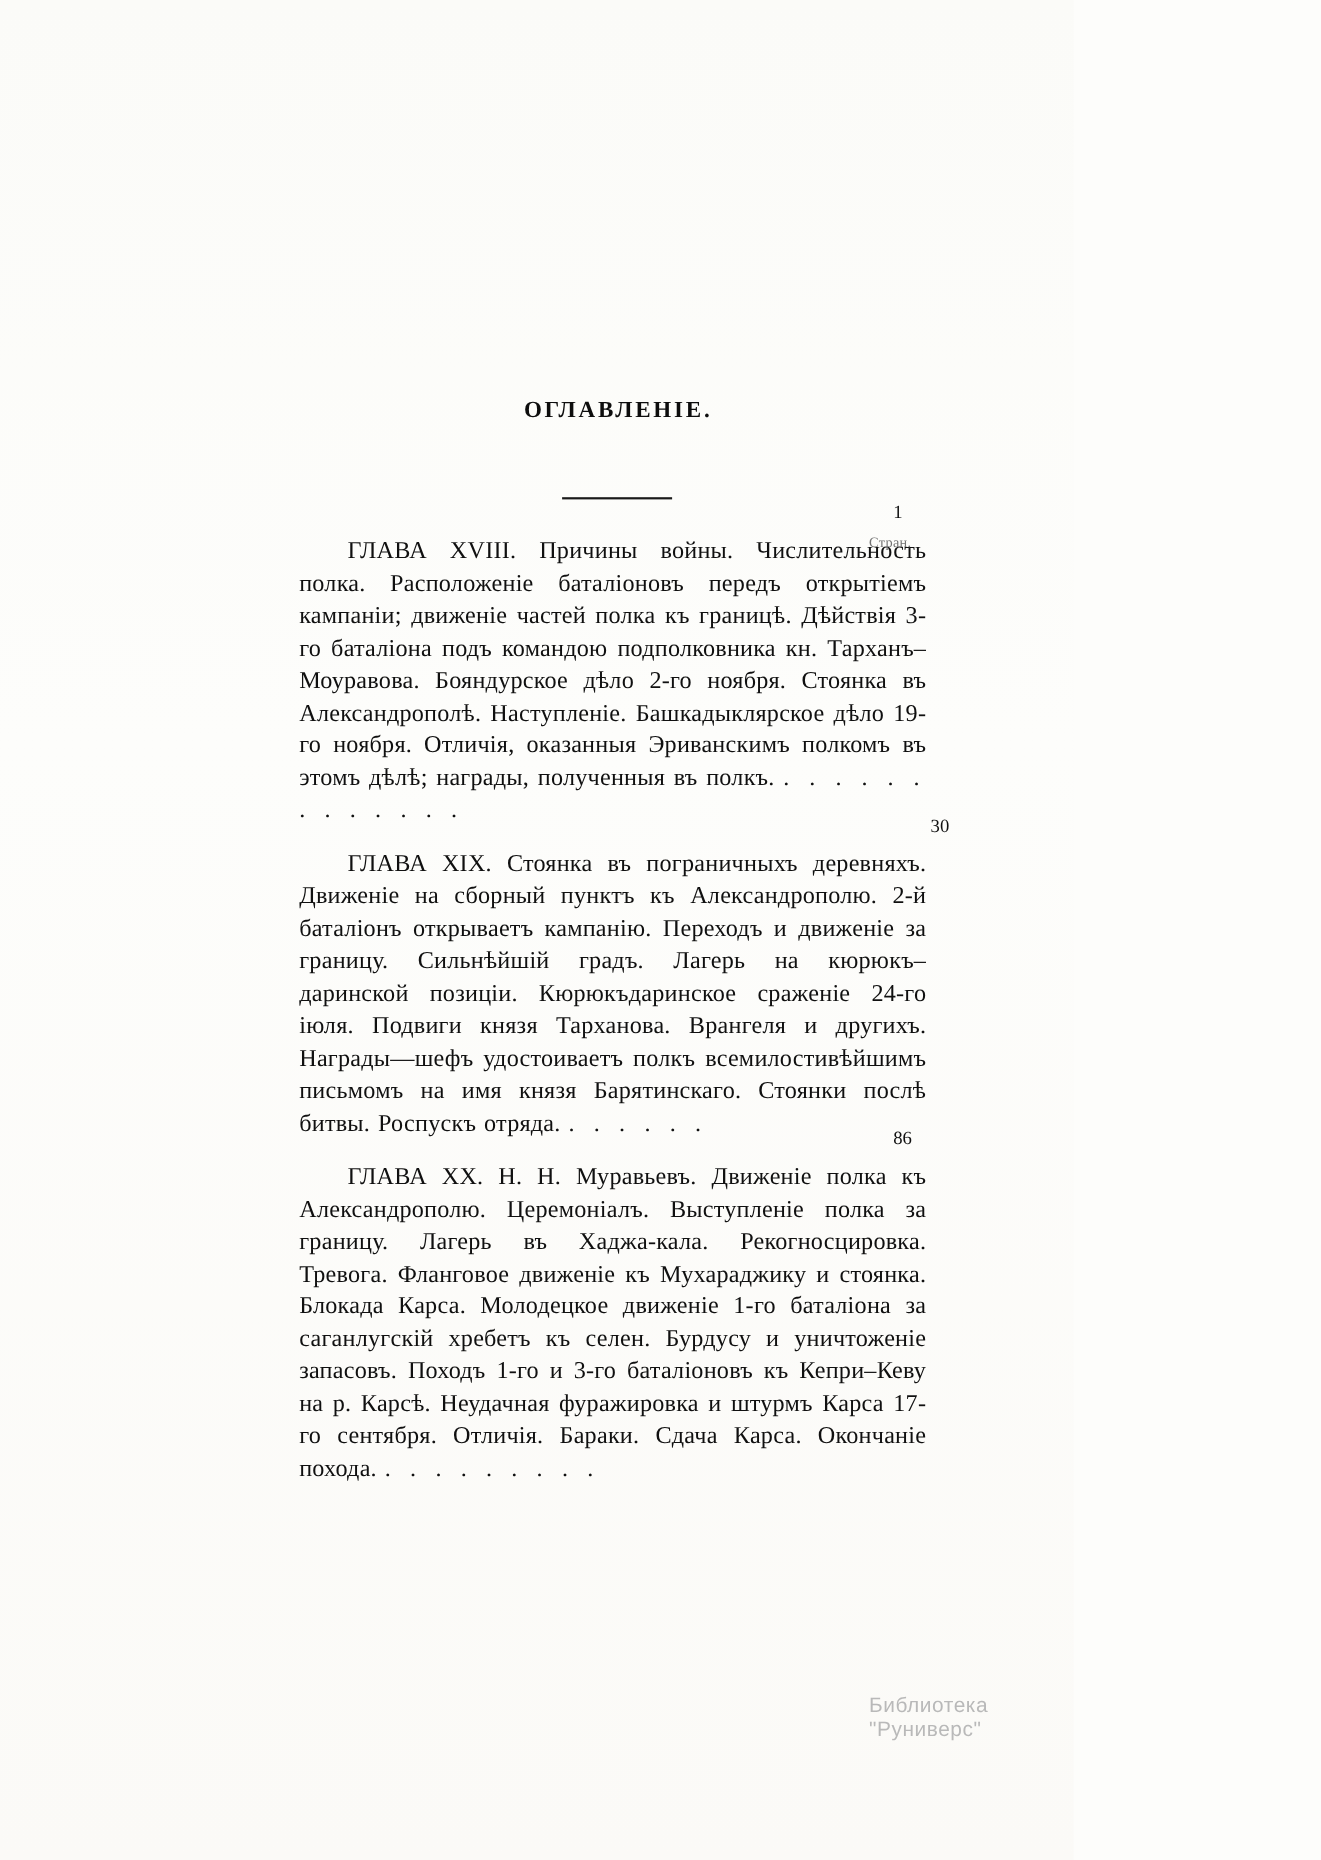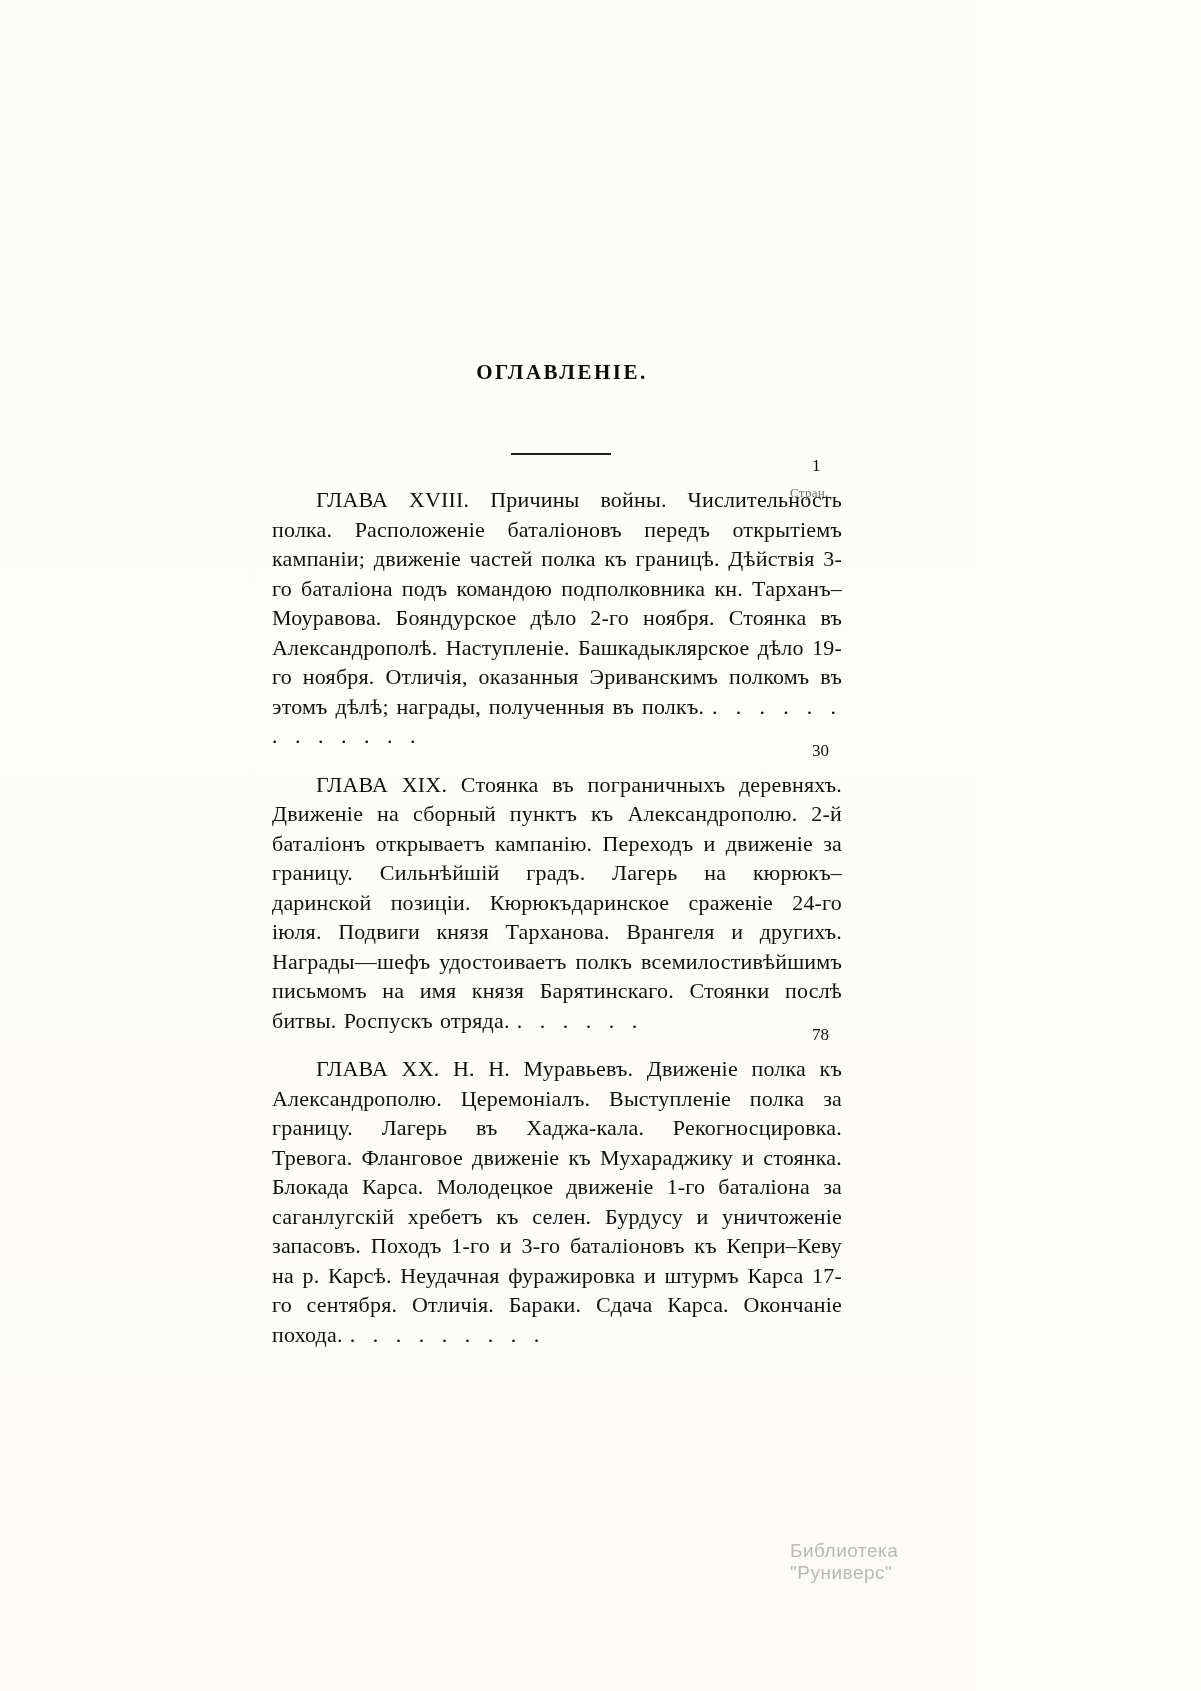--- a/index.html
+++ b/index.html
@@ -117,26 +117,26 @@
       <span class="rule"></span>
     </div>
 
     <div class="entry" style="margin-top:26px;">
       <div class="entry-text"><span class="indent"></span><span>ГЛАВА XVIII. Причины войны. Числительность полка. Расположеніе баталіоновъ передъ открытіемъ кампаніи; движеніе частей полка къ границѣ. Дѣйствія 3-го баталіона подъ командою подполковника кн. Тарханъ–Моуравова. Бояндурское дѣло 2-го ноября. Стоянка въ Александрополѣ. Наступленіе. Башкадыклярское дѣло 19-го ноября. Отличія, оказанныя Эриванскимъ полкомъ въ этомъ дѣлѣ; награды, полученныя въ полкъ.</span> <span class="dots">. . . . . . . . . . . . .</span></div>
       <div class="pagenum" style="top:-29px;">1</div>
     </div>
 
     <div class="entry">
       <div class="entry-text"><span class="indent"></span><span>ГЛАВА XIX. Стоянка въ пограничныхъ деревняхъ. Движеніе на сборный пунктъ къ Александрополю. 2-й баталіонъ открываетъ кампанію. Переходъ и движеніе за границу. Сильнѣйшій градъ. Лагерь на кюрюкъ–даринской позиціи. Кюрюкъдаринское сраженіе 24-го іюля. Подвиги князя Тарханова. Врангеля и другихъ. Награды—шефъ удостоиваетъ полкъ всемилостивѣйшимъ письмомъ на имя князя Барятинскаго. Стоянки послѣ битвы. Роспускъ отряда.</span> <span class="dots">. . . . . .</span></div>
-      <div class="pagenum" style="top:-29px;">30</div>
+      <div class="pagenum" style="top:-29px;margin-left:34px;">30</div>
     </div>
 
     <div class="entry">
       <div class="entry-text"><span class="indent"></span><span>ГЛАВА XX. Н. Н. Муравьевъ. Движеніе полка къ Александрополю. Церемоніалъ. Выступленіе полка за границу. Лагерь въ Хаджа-кала. Рекогносцировка. Тревога. Фланговое движеніе къ Мухараджику и стоянка. Блокада Карса. Молодецкое движеніе 1-го баталіона за саганлугскій хребетъ къ селен. Бурдусу и уничтоженіе запасовъ. Походъ 1-го и 3-го баталіоновъ къ Кепри–Кеву на р. Карсѣ. Неудачная фуражировка и штурмъ Карса 17-го сентября. Отличія. Бараки. Сдача Карса. Окончаніе похода.</span> <span class="dots">. . . . . . . . .</span></div>
-      <div class="pagenum" style="top:-29px;">78</div>
+      <div class="pagenum" style="top:-29px;">86</div>
     </div>
 
   </div>
 
   <div class="page-col-label">Стран.</div>
 
   <div class="watermark">Библиотека "Руниверс"</div>
 </div>
 
 </body></html>

